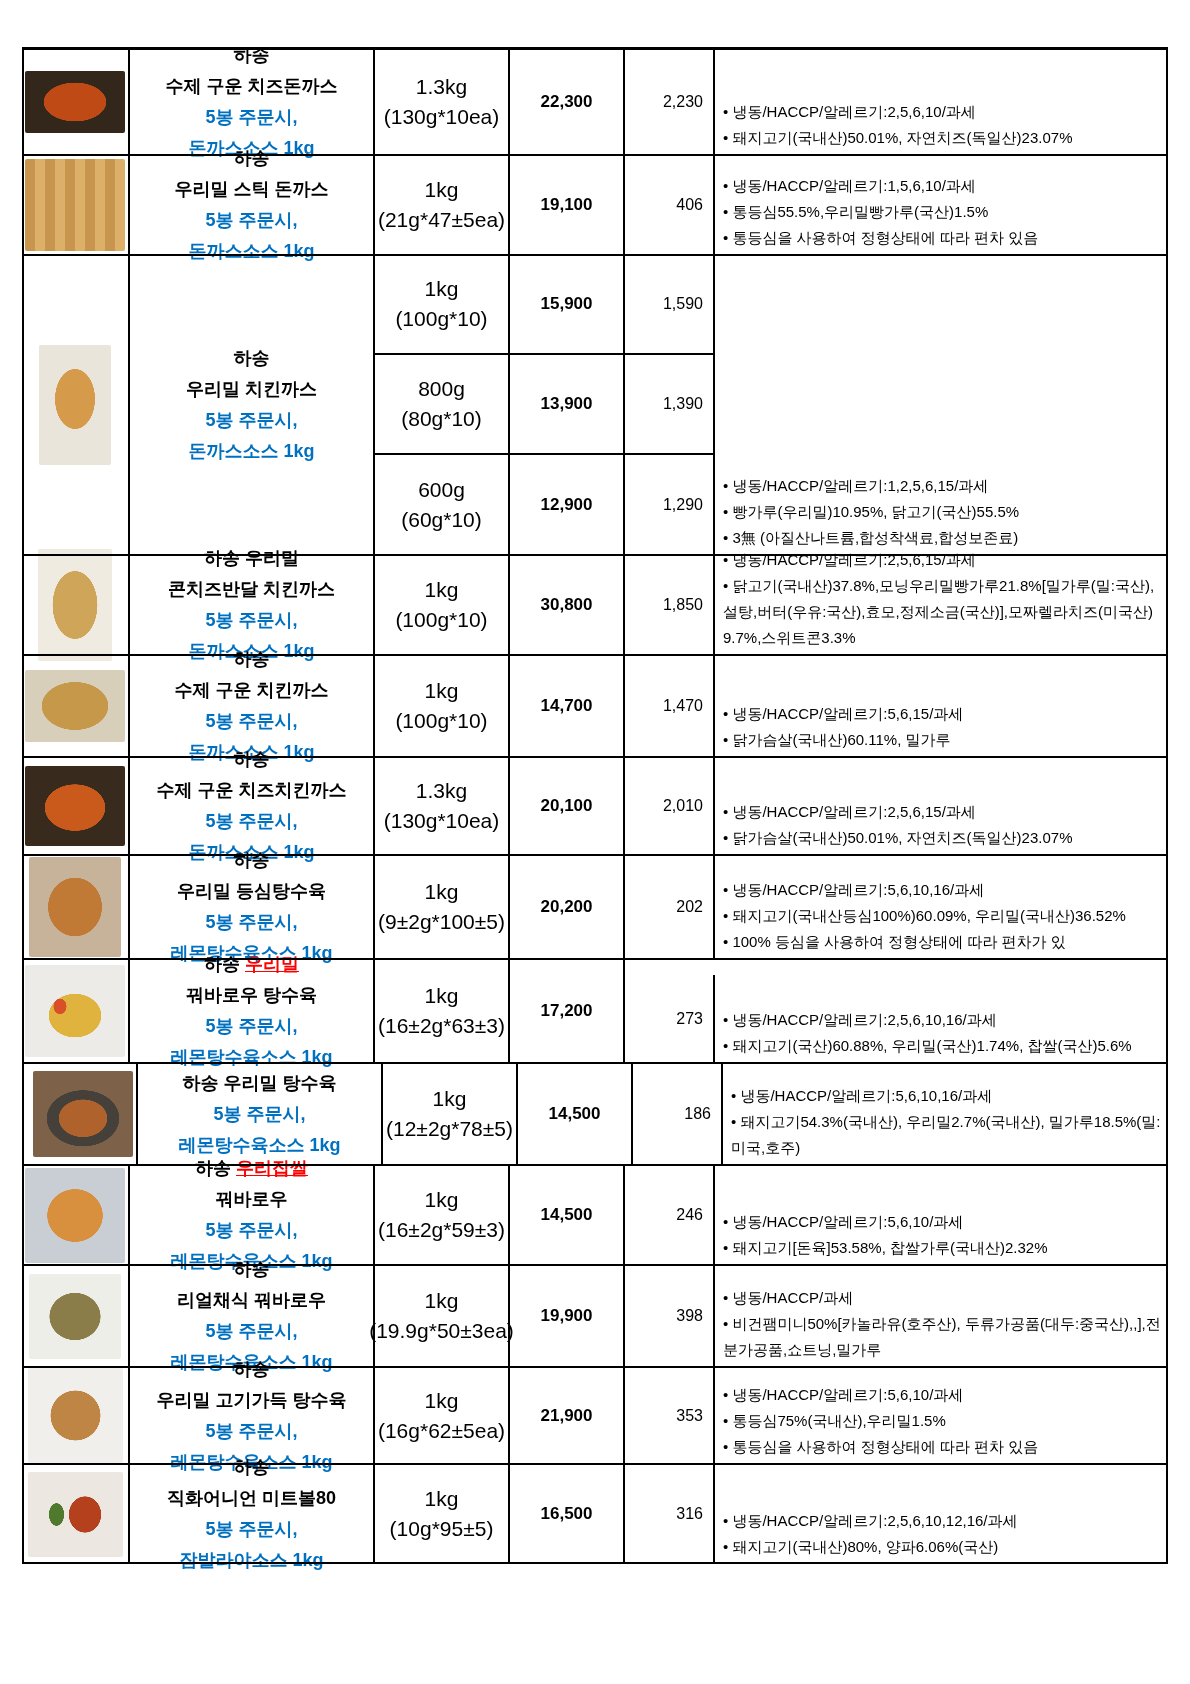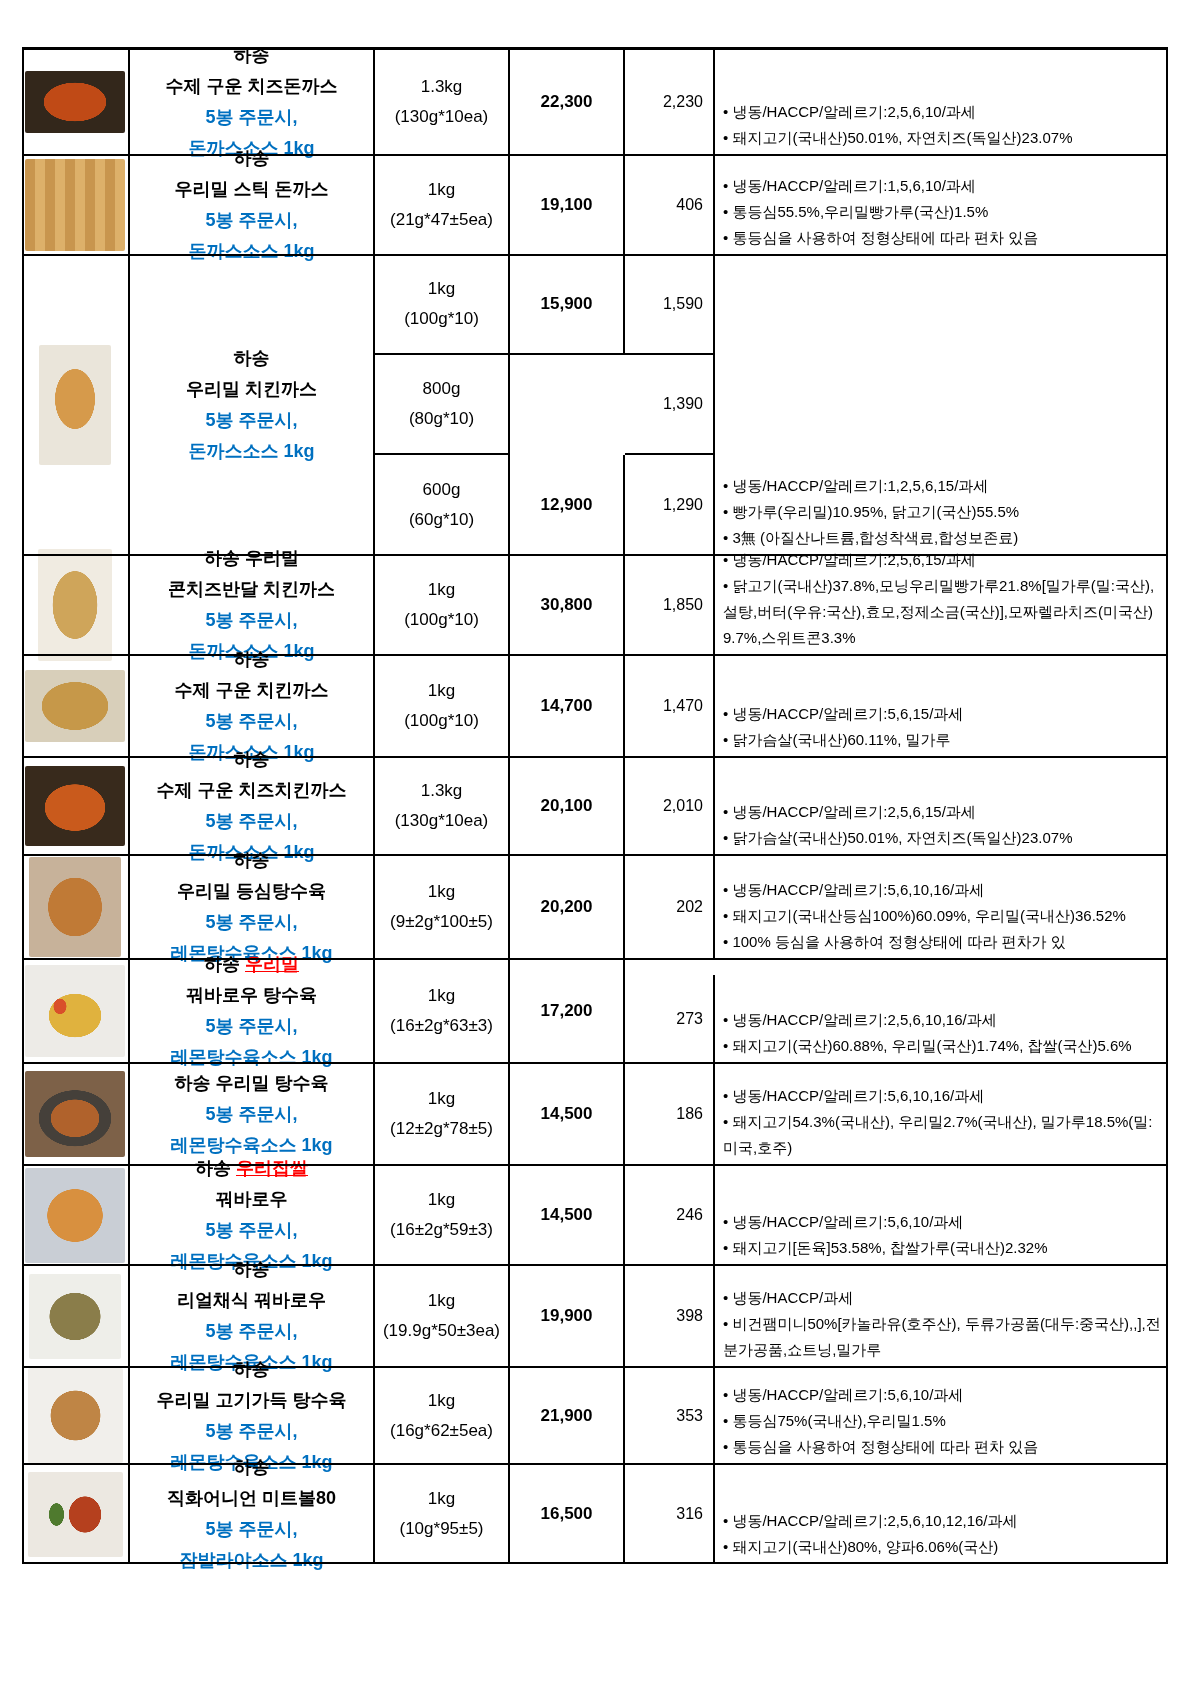--- a/index.html
+++ b/index.html
@@ -34,21 +34,21 @@
     position:absolute; left:0; right:0; top:50%; transform:translateY(-50%);
     z-index:1; text-align:center; font-weight:700; font-size:18px; line-height:31px;
     white-space:nowrap;
   }
   .title-line { color:#000; }
   .promo-line { color:var(--promo-blue, #0070c0); }
   .red { color:var(--accent-red, #ff0000);text-decoration:underline; }
 
   .size-cell {
     display:flex; flex-direction:column; align-items:center; justify-content:center;
-    font-size:17px; line-height:30px;
+    font-size:21px; line-height:30px;
   }
   .price-cell {
     display:flex; align-items:center; justify-content:center;
     font-weight:700; font-size:17px;
   }
   .unit-cell {
     display:flex; align-items:center; justify-content:flex-end;
     padding-right:10px; font-size:16px;
   }
   .notes-cell {
@@ -125,20 +125,21 @@
         <div class="cell size-cell subline" style="grid-area: 1 / 3;">
           <div class="size-main">1kg</div>
           <div class="size-pack">(100g*10)</div>
         </div>
         <div class="cell price-cell subline" style="grid-area: 1 / 4;">15,900</div>
         <div class="cell unit-cell subline" style="grid-area: 1 / 5;">1,590</div>
         <div class="cell size-cell subline" style="grid-area: 2 / 3;">
           <div class="size-main">800g</div>
           <div class="size-pack">(80g*10)</div>
         </div>
+        <div class="cell price-cell subline" style="grid-area: 2 / 4;">13,900</div>
         <div class="cell unit-cell subline" style="grid-area: 2 / 5;">1,390</div>
         <div class="cell size-cell" style="grid-area: 3 / 3;">
           <div class="size-main">600g</div>
           <div class="size-pack">(60g*10)</div>
         </div>
         <div class="cell price-cell" style="grid-area: 3 / 4;">12,900</div>
         <div class="cell unit-cell" style="grid-area: 3 / 5;">1,290</div>
         <div class="cell notes-cell" style="grid-area: 1 / 6 / 4;">
           <div class="note">냉동/HACCP/알레르기:1,2,5,6,15/과세</div>
           <div class="note">빵가루(우리밀)10.95%, 닭고기(국산)55.5%</div>
@@ -254,21 +255,21 @@
           <div class="size-main">1kg</div>
           <div class="size-pack">(16±2g*63±3)</div>
         </div>
         <div class="cell price-cell" style="grid-area: 1 / 4;">17,200</div>
         <div class="cell unit-cell" style="grid-area: 1 / 5; margin-top: 16px;">273</div>
         <div class="cell notes-cell" style="grid-area: 1 / 6 / 2;">
           <div class="note">냉동/HACCP/알레르기:2,5,6,10,16/과세</div>
           <div class="note">돼지고기(국산)60.88%, 우리밀(국산)1.74%, 찹쌀(국산)5.6%</div>
         </div>
       </div>
-      <div class="row" style="grid-template-rows: 102px;">
+      <div class="row" style="grid-template-rows: 102px; padding-left: 8px;">
         <div class="cell img-cell" style="grid-area: 1 / 1 / 2;">
           <div class="photo" style="width: 100px; height: 86px; background: radial-gradient(closest-side at 50% 55%, rgb(176, 98, 44) 0px, rgb(176, 98, 44) 48%, rgb(69, 64, 58) 49%, rgb(69, 64, 58) 72%, rgba(0, 0, 0, 0) 73%), rgb(125, 97, 72);"></div>
         </div>
         <div class="cell name-cell" style="grid-area: 1 / 2 / 2;">
           <div class="name-block">
             <div class="title-line"><span>하송 우리밀 탕수육</span></div>
             <div class="promo-line">5봉 주문시,</div>
             <div class="promo-line">레몬탕수육소스 1kg</div>
           </div>
         </div>

